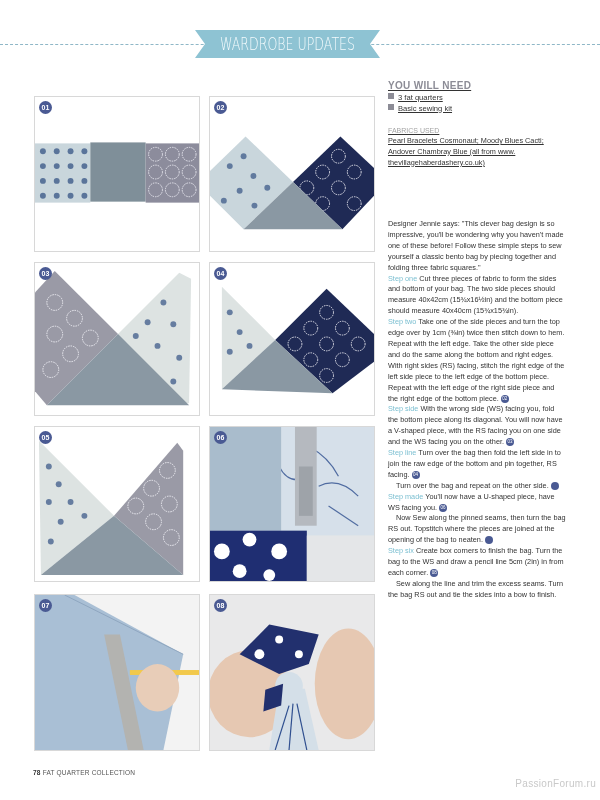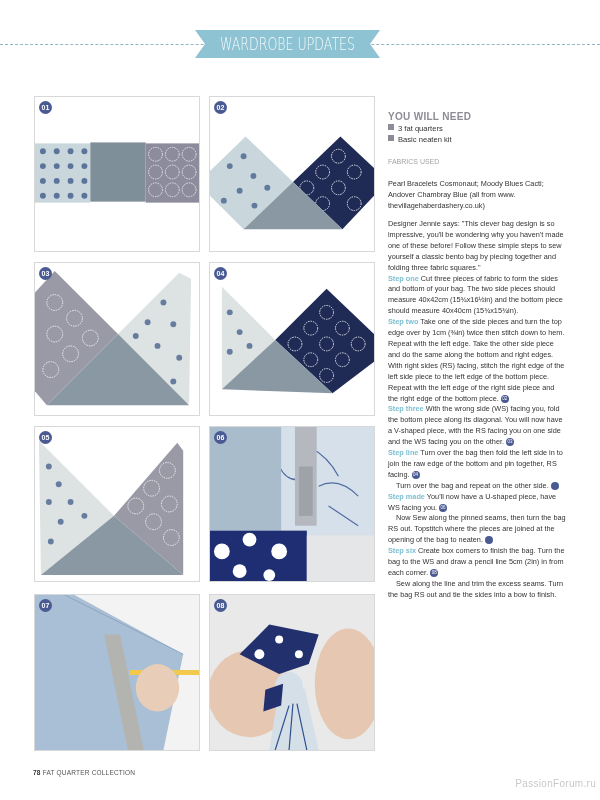--- a/index.html
+++ b/index.html
@@ -13,31 +13,31 @@
   .banner-text { position: absolute; left: 0; top: 0; width: 185px; height: 28px; line-height: 28px; text-align: center;
     color: #f4fbfd; font-family: "DejaVu Sans", sans-serif; font-size: 17px; font-weight: 200; letter-spacing: 0px; transform: scaleX(0.74); transform-origin: center; }
 
   
   .photo { position: absolute; width: 166px; border: 1px solid #d8d8d8; background: #fff; overflow: hidden; }
   .photo svg { display: block; width: 100%; height: 100%; }
   .step-num { position: absolute; left: 4px; top: 4px; width: 13px; height: 13px; border-radius: 50%;
     background: #4a5a93; color: #fff; font-size: 7px; font-weight: bold; text-align: center; line-height: 13px; }
 
   
-  .col { position: absolute; left: 388px; top: 111px; width: 180px; font-family: "Liberation Sans", sans-serif; }
+  .col { position: absolute; left: 388px; top: 80px; width: 180px; font-family: "Liberation Sans", sans-serif; text-decoration: underline; }
   .need-title { color: #8c8c96; font-size: 10px; font-weight: bold; letter-spacing: 0.3px; }
   .need-list { list-style: none; margin-top: 2px; }
   .need-list li { font-size: 7.6px; line-height: 10.5px; color: #333; display: flex; align-items: flex-start; }
   .bullet { display: inline-block; width: 6px; height: 6px; background: #8c8c96; margin-right: 4px; }
   .fabrics-title { margin-top: 13px; font-size: 7px; color: #a3a3a3; }
-  .fabrics-text { font-size: 7.3px; line-height: 10.8px; color: #333; margin-top: 14px; }
+  .fabrics-text { font-size: 7.3px; line-height: 10.8px; color: #333; margin-top: 2px; }
 
   .body-text { position: absolute; left: 388px; top: 219px; width: 178px; font-size: 7.3px; line-height: 10.9px; color: #333; }
   .body-text p { margin: 0; }
-  .step-label { color: #7bbfd1; font-weight: bold; }
+  .step-label { color: #7bbfd1; }
   .ref { display: inline-block; width: 8px; height: 8px; border-radius: 50%; background: #4a5a93; color: #fff; font-size: 4.5px; text-align: center; line-height: 8px; vertical-align: middle; margin-left: 2px; }
   .indent { text-indent: 8px; }
 
   .footer { position: absolute; left: 33px; top: 769px; font-size: 6.5px; color: #555; letter-spacing: 0.2px; }
   .footer b { color: #333; }
   .watermark { position: absolute; right: 4px; top: 778px; font-size: 10px; color: #c9c9c9; letter-spacing: 0.3px; }
 </style>
 </head>
 <body>
 
@@ -260,32 +260,32 @@
 
 <div class="col">
   <div class="need-title">YOU WILL NEED</div>
   <ul class="need-list">
     <li>
         <span class="bullet"></span>
         <span>3 fat quarters</span>
       </li>
     <li>
         <span class="bullet"></span>
-        <span>Basic neaten kit</span>
+        <span>Basic sewing kit</span>
       </li>
   </ul>
   <div class="fabrics-title">FABRICS USED</div>
   <div class="fabrics-text">Pearl Bracelets Cosmonaut; Moody Blues Cacti; Andover Chambray Blue (all from www. thevillagehaberdashery.co.uk)</div>
 </div>
 
 <div class="body-text">
   <p>Designer Jennie says: "This clever bag design is so impressive, you'll be wondering why you haven't made one of these before! Follow these simple steps to sew yourself a classic bento bag by piecing together and folding three fabric squares."</p>
   <p><span class="step-label">Step one</span> <span>Cut three pieces of fabric to form the sides and bottom of your bag. The two side pieces should measure 40x42cm (15¾x16½in) and the bottom piece should measure 40x40cm (15¾x15¾in).</span></p>
   <p><span class="step-label">Step two</span> <span>Take one of the side pieces and turn the top edge over by 1cm (⅜in) twice then stitch down to hem. Repeat with the left edge. Take the other side piece and do the same along the bottom and right edges. With right sides (RS) facing, stitch the right edge of the left side piece to the left edge of the bottom piece. Repeat with the left edge of the right side piece and the right edge of the bottom piece.</span><span class="ref">02</span></p>
-  <p><span class="step-label">Step three</span> <span>With the wrong side (WS) facing you, fold the bottom piece along its diagonal. You will now have a V-shaped piece, with the RS facing you on one side and the WS facing you on the other.</span><span class="ref">03</span></p>
+  <p><span class="step-label">Step side</span> <span>With the wrong side (WS) facing you, fold the bottom piece along its diagonal. You will now have a V-shaped piece, with the RS facing you on one side and the WS facing you on the other.</span><span class="ref">03</span></p>
   <p><span class="step-label">Step line</span> <span>Turn over the bag then fold the left side in to join the raw edge of the bottom and pin together, RS facing.</span><span class="ref">04</span></p>
   <p class="indent"><span>Turn over the bag and repeat on the other side.</span><span class="ref">05</span></p>
   <p><span class="step-label">Step made</span> <span>You'll now have a U-shaped piece, have WS facing you.</span><span class="ref">06</span></p>
   <p class="indent"><span>Now Sew along the pinned seams, then turn the bag RS out. Topstitch where the pieces are joined at the opening of the bag to neaten.</span><span class="ref">07</span></p>
   <p><span class="step-label">Step six</span> <span>Create box corners to finish the bag. Turn the bag to the WS and draw a pencil line 5cm (2in) in from each corner.</span><span class="ref">08</span></p>
   <p class="indent"><span>Sew along the line and trim the excess seams. Turn the bag RS out and tie the sides into a bow to finish.</span></p>
 </div>
 
 <div class="footer">
   <b>78</b>

